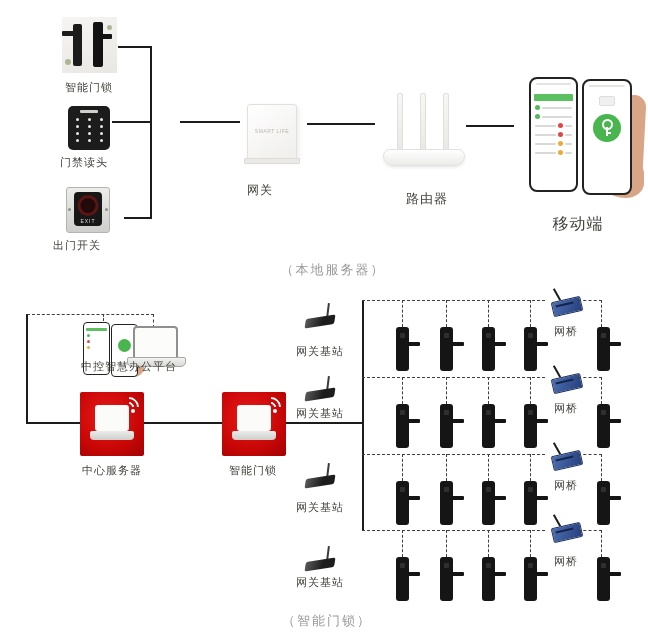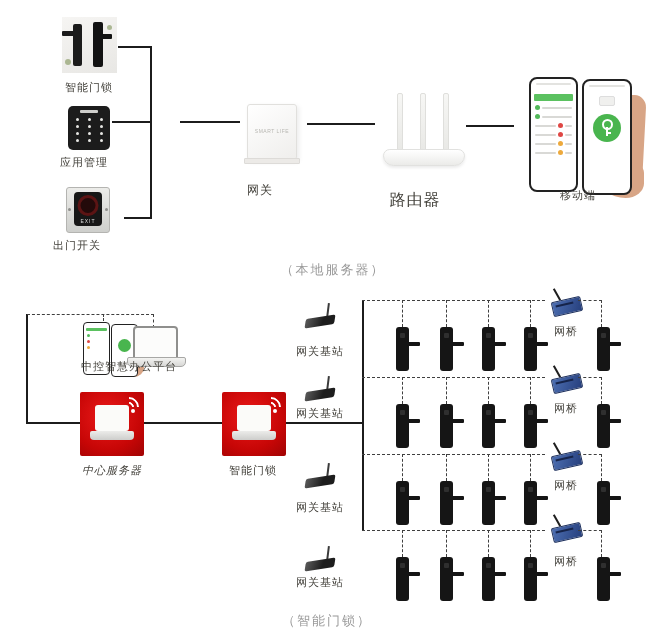--- a/index.html
+++ b/index.html
@@ -160,21 +160,21 @@
         <span></span>
         <span></span>
       <span></span>
         <span></span>
         <span></span>
         <span></span>
         <span></span>
         <span></span>
     </div>
   </div>
-  <div class="lbl" style="left:84px;top:155px;">应用管理</div>
+  <div class="lbl" style="left:84px;top:155px;">门禁读头</div>
 
   <div class="exit">
     <div class="screw" style="left:1px;"></div>
     <div class="screw" style="right:1px;"></div>
     <div class="exit-in">
       <div class="exit-ring"></div>
       <div class="exit-txt">EXIT</div>
     </div>
   </div>
   <div class="lbl" style="left:77px;top:238px;">出门开关</div>
@@ -184,21 +184,21 @@
   </div>
   <div class="gwbase"></div>
   <div class="lbl" style="left:260px;top:182px;font-size:12px;">网关</div>
 
   <div class="router">
     <div class="ant" style="left:14px;"></div>
     <div class="ant" style="left:37px;"></div>
     <div class="ant" style="left:60px;"></div>
     <div class="rbody"></div>
   </div>
-  <div class="lbl" style="left:411px;top:190px;font-size:16px;padding-left:8px;">路由器</div>
+  <div class="lbl" style="left:423px;top:190px;font-size:13px;padding-left:8px;">路由器</div>
 
   <div class="hand" style="left:618px;top:95px;width:26px;height:100px;border-radius:12px;
        transform:rotate(3deg);"></div>
   <div class="hand" style="left:598px;top:162px;width:46px;height:36px;
        border-radius:40% 30% 40% 60%;"></div>
   <div class="phone" style="left:529px;top:77px;width:45px;height:111px;">
     <div class="phead"></div>
     <div class="p1banner"></div>
     <div class="prow">
         <span class="dot dg"></span>
@@ -231,21 +231,21 @@
   </div>
   <div class="phone" style="left:582px;top:79px;width:46px;height:112px;">
     <div class="phead"></div>
     <div class="p2pill"></div>
     <div class="p2circle">
       <div class="keyhead"></div>
         <div class="keystem"></div>
         <div class="keytooth"></div>
     </div>
   </div>
-  <div class="lbl" style="left:578px;top:188px;font-size:11px;">移动端</div>
+  <div class="lbl" style="left:578px;top:214px;font-size:16px;">移动端</div>
 
   <div class="note" style="left:333px;top:261px;">（本地服务器）</div>
 
   <div class="hand" style="left:116px;top:352px;width:28px;height:25px;
        border-radius:50% 30% 40% 60%;"></div>
   <div class="phone" style="left:83px;top:322px;width:25px;height:51px;border-width:1.5px;
        border-radius:4px;">
     <div class="mini-screen-banner"></div>
     <div class="mini-dot dg"></div>
       <div class="mini-dot dr"></div>
@@ -263,21 +263,21 @@
 
   <div class="server" style="left:80px;top:392px;">
     <div class="srv-wifi">
       <div class="w1"></div>
         <div class="w2"></div>
         <div class="wd"></div>
     </div>
     <div class="srv-screen"></div>
       <div class="srv-base"></div>
   </div>
-  <div class="lbl" style="left:112px;top:463px;font-style:italic;">中心服务器</div>
+  <div class="lbl" style="left:112px;top:463px;">中心服务器</div>
 
   <div class="server" style="left:222px;top:392px;">
     <div class="srv-wifi">
       <div class="w1"></div>
         <div class="w2"></div>
         <div class="wd"></div>
     </div>
     <div class="srv-screen"></div>
       <div class="srv-base"></div>
   </div>

